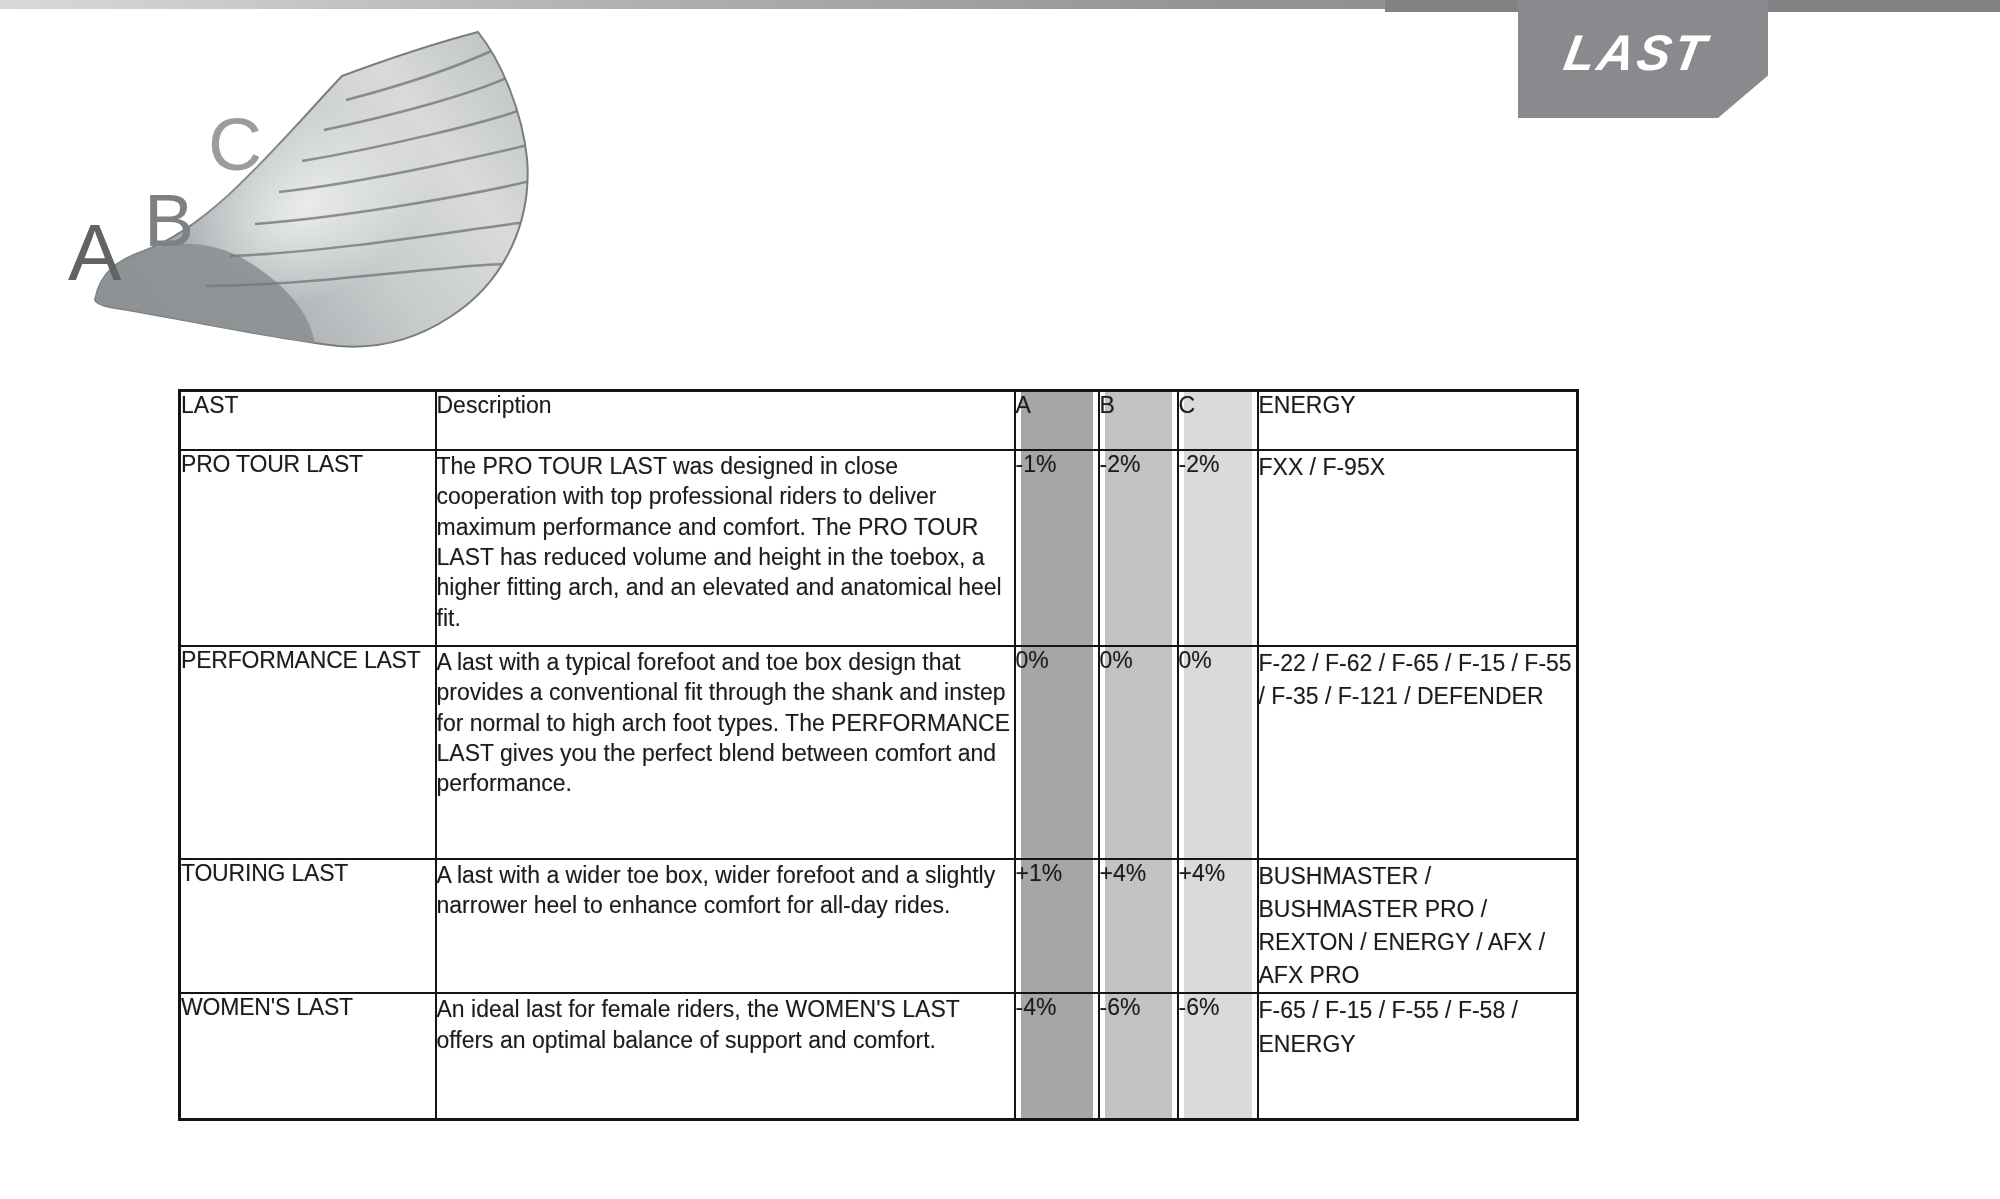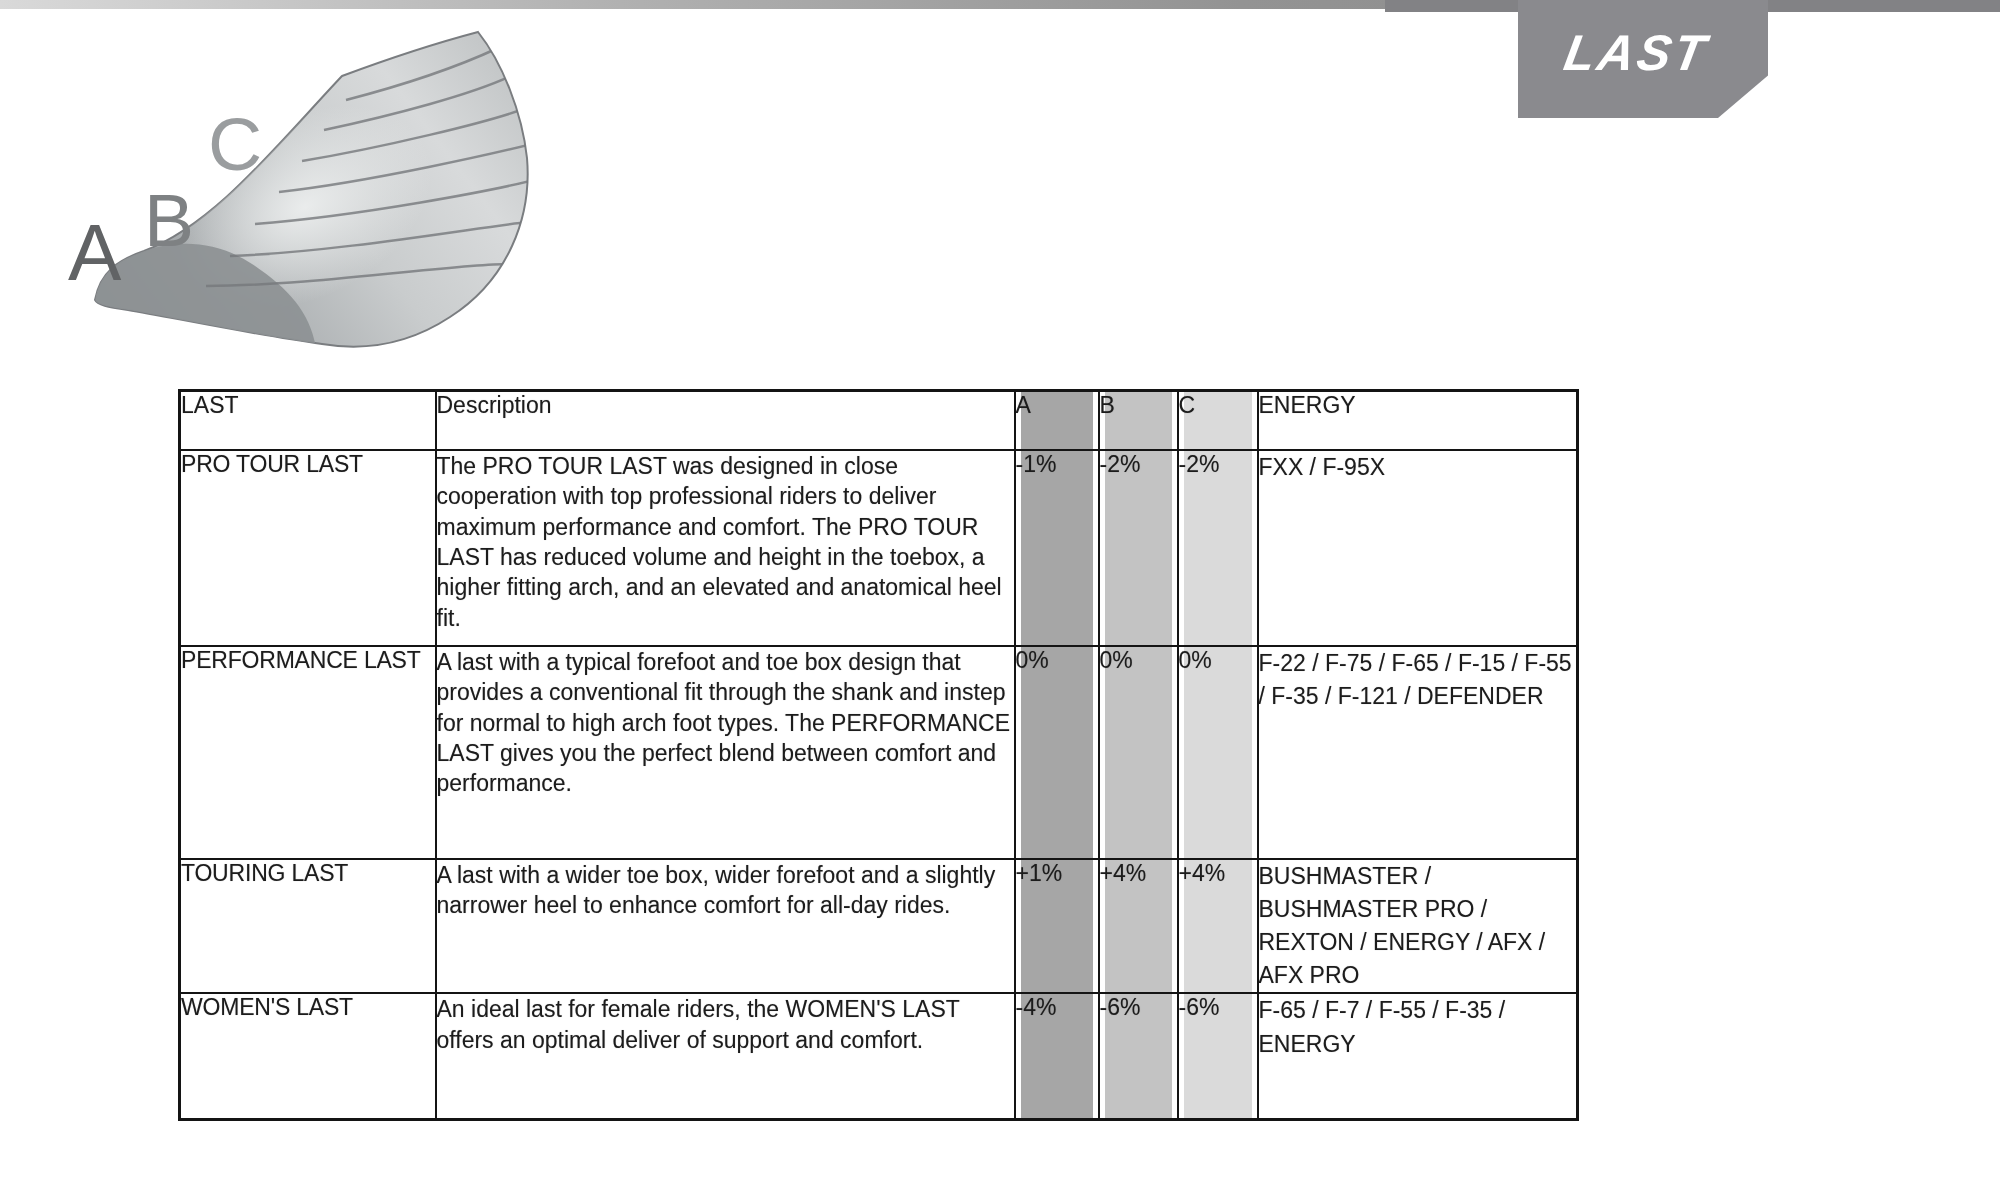--- a/index.html
+++ b/index.html
@@ -137,34 +137,34 @@
         <td class="val-cell stripe-b">-2%</td>
         <td class="val-cell stripe-c">-2%</td>
         <td class="model-cell">FXX / F-95X</td>
       </tr>
       <tr class="r2">
         <td class="name-cell">PERFORMANCE LAST</td>
         <td class="desc-cell">A last with a typical forefoot and toe box design that provides a conventional fit through the shank and instep for normal to high arch foot types. The PERFORMANCE LAST gives you the perfect blend between comfort and performance.</td>
         <td class="val-cell stripe-a">0%</td>
         <td class="val-cell stripe-b">0%</td>
         <td class="val-cell stripe-c">0%</td>
-        <td class="model-cell">F-22 / F-75 / F-65 / F-15 / F-55 / F-35 / F-121 / DEFENDER</td>
+        <td class="model-cell">F-22 / F-62 / F-65 / F-15 / F-55 / F-35 / F-121 / DEFENDER</td>
       </tr>
       <tr class="r3">
         <td class="name-cell">TOURING LAST</td>
         <td class="desc-cell">A last with a wider toe box, wider forefoot and a slightly narrower heel to enhance comfort for all-day rides.</td>
         <td class="val-cell stripe-a">+1%</td>
         <td class="val-cell stripe-b">+4%</td>
         <td class="val-cell stripe-c">+4%</td>
         <td class="model-cell">BUSHMASTER / BUSHMASTER PRO / REXTON / ENERGY / AFX / AFX PRO</td>
       </tr>
       <tr class="r4">
         <td class="name-cell">WOMEN'S LAST</td>
-        <td class="desc-cell">An ideal last for female riders, the WOMEN'S LAST offers an optimal deliver of support and comfort.</td>
+        <td class="desc-cell">An ideal last for female riders, the WOMEN'S LAST offers an optimal balance of support and comfort.</td>
         <td class="val-cell stripe-a">-4%</td>
         <td class="val-cell stripe-b">-6%</td>
         <td class="val-cell stripe-c">-6%</td>
-        <td class="model-cell">F-65 / F-7 / F-55 / F-35 / ENERGY</td>
+        <td class="model-cell">F-65 / F-15 / F-55 / F-58 / ENERGY</td>
       </tr>
     </tbody>
   </table>
 
 </div>
 
 </body></html>

